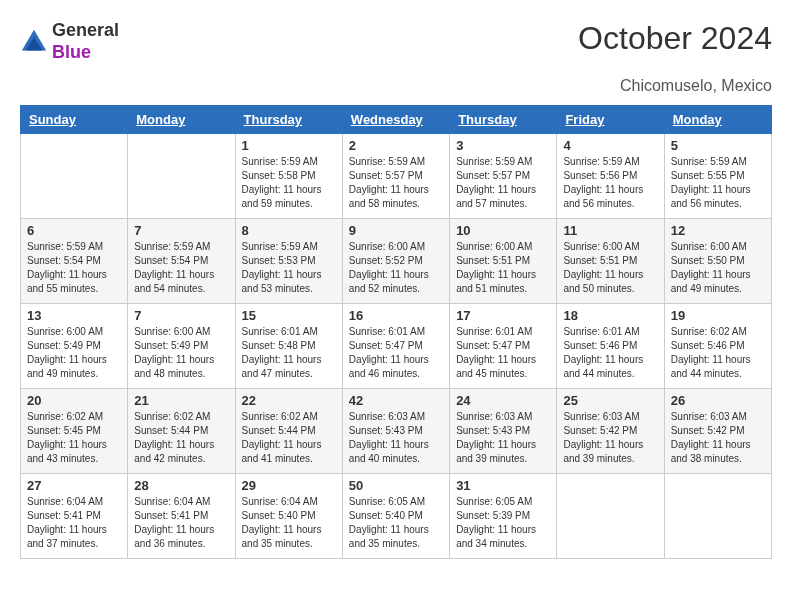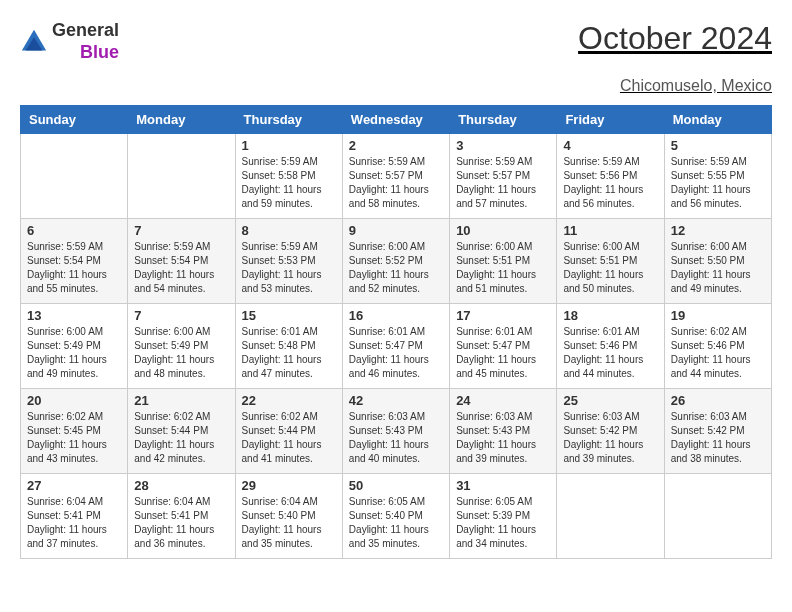--- a/index.html
+++ b/index.html
@@ -18,31 +18,29 @@
     }
     .logo {
       display: flex;
       align-items: center;
       gap: 4px;
     }
     .logo-text {
       font-size: 18px;
       font-weight: bold;
       line-height: 1.2;
-      text-align: right;
     }
     .logo-general { color: #333; }
     .logo-blue { color: #a21caf; }
     .logo-icon {
       width: 28px;
       height: 28px;
     }
     .title-block {
       text-align: right;
-      text-decoration: underline;
     }
     .month-title {
       font-size: 32px;
       font-weight: normal;
       color: #333;
     }
     .subtitle {
       font-size: 16px;
       color: #555;
       margin-top: 20px;
@@ -53,20 +51,21 @@
       table-layout: fixed;
     }
     thead tr th {
       background-color: #2a6ebc;
       color: #fff;
       font-size: 13px;
       font-weight: bold;
       padding: 6px 8px;
       text-align: left;
       border: 1px solid #2a6ebc;
+      text-decoration: underline;
     }
     tbody tr td {
       border: 1px solid #ccc;
       vertical-align: top;
       padding: 4px 6px;
       font-size: 10.5px;
       color: #333;
       background: #fff;
       height: 85px;
     }

